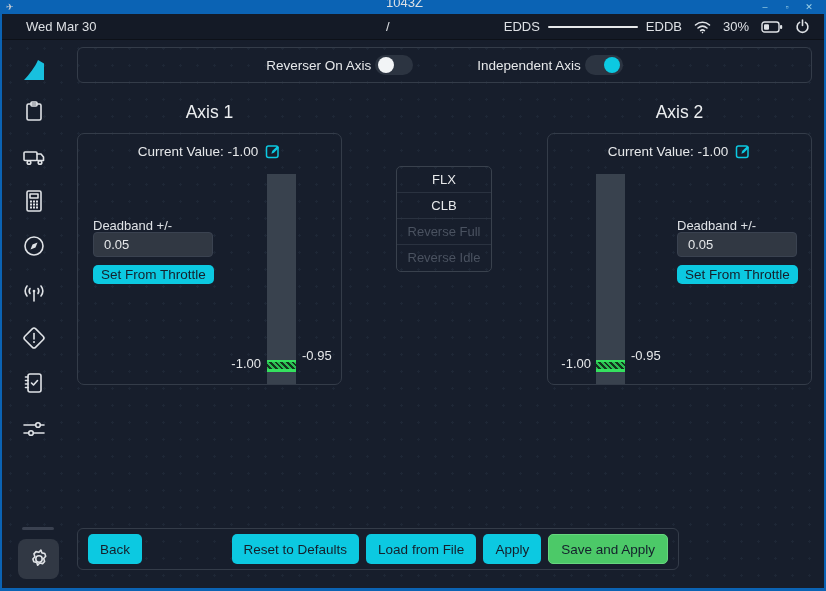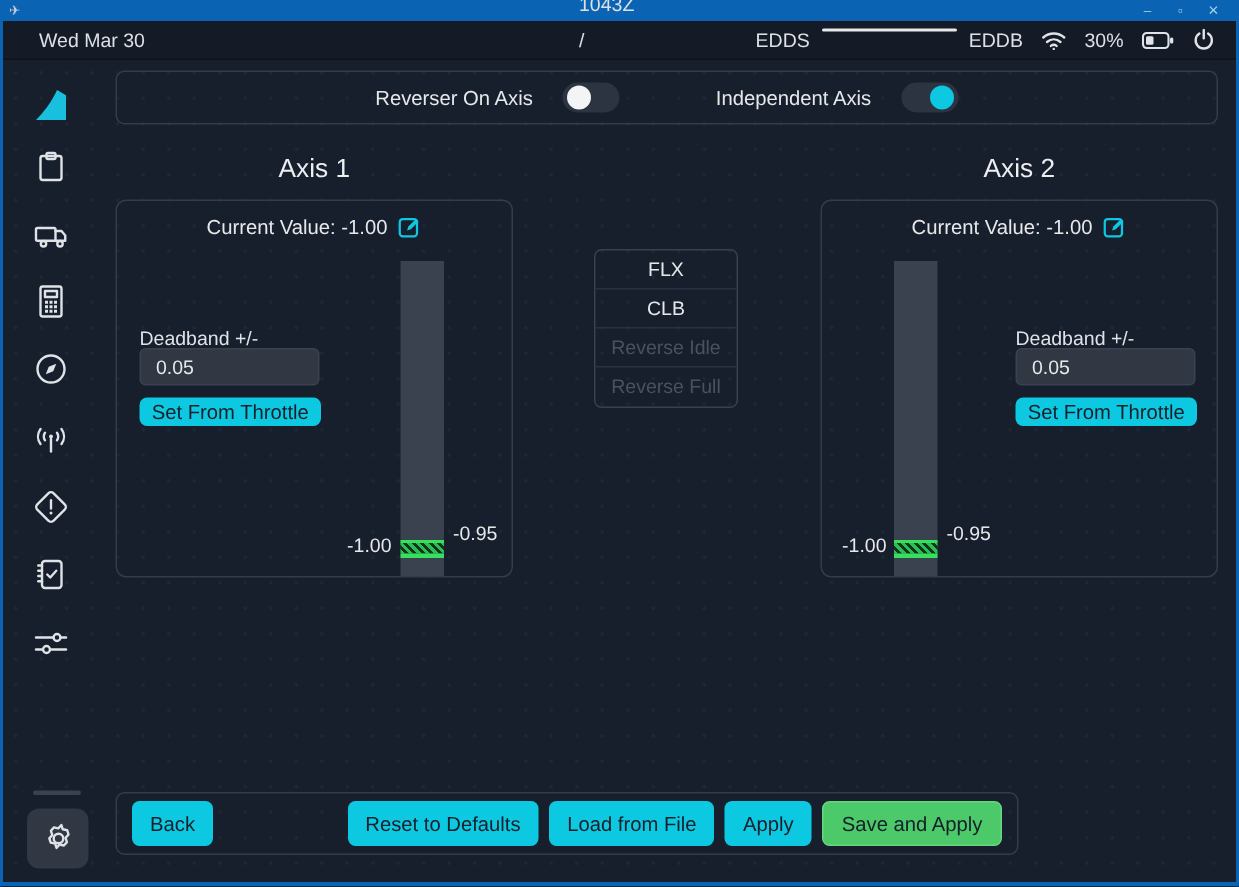--- a/index.html
+++ b/index.html
@@ -16,42 +16,42 @@
   .titlebar .spacer { flex:1; }
   .winbtn { width:22px; text-align:center; font-size:9px; line-height:12px; color:#9fd3e8; cursor:default; }
 
   
   .statusbar { height:26px; background:#141a26; border-bottom:1px solid #0d1118;
                display:flex; align-items:center; font-size:13px; color:#dde0e4; flex:0 0 auto; position:relative; }
   .sb-left { position:absolute; left:24px; }
   .sb-center { position:absolute; left:384px; display:flex; gap:9px;flex-direction:column; }
   .sb-right { position:absolute; right:14px; display:flex; align-items:center; gap:12px; }
   .flightline { width:90px; height:2px; background:#e6e8ea; border-radius:1px; margin:0 8px; }
-  .sb-flight { display:flex; }
+  .sb-flight { display:flex; align-items:center; }
   .sb-icon svg { display:block; }
 
   
   .main { position:relative; flex:1;
           background-color:#171e2c;
           background-image:radial-gradient(circle, #1e2736 1px, transparent 1.3px);
           background-size:17px 17px; }
 
   
   .sidebar { position:absolute; left:0; top:0; bottom:0; width:62px; }
   .side-item { position:absolute; left:18px; width:28px; height:28px; display:flex; align-items:center; justify-content:center; }
   .side-item svg { display:block; }
   .side-divider { position:absolute; left:20px; width:32px; height:3px; border-radius:2px; background:#3a4150; }
   .side-active { position:absolute; left:16px; width:41px; height:40px; background:#313844; border-radius:8px;
                  display:flex; align-items:center; justify-content:center; }
 
   
   .togglebar { position:absolute; left:75px; top:7px; width:735px; height:36px;
                border:1px solid #343c49; border-radius:6px;
                display:flex; align-items:center; justify-content:center; gap:14px; font-size:13.5px; }
-  .tgl-group { display:flex; align-items:center; gap:20px; }
+  .tgl-group { display:flex; align-items:center; gap:4px; }
   .tgl-gap { width:36px; }
   .toggle { width:38px; height:20px; border-radius:10px; background:#2c3441; position:relative; cursor:pointer; }
   .toggle .knob { position:absolute; top:2px; width:16px; height:16px; border-radius:50%; }
   .toggle.off .knob { left:3px; background:#f2f4f6; }
   .toggle.on  .knob { right:3px; background:#0cc9e1; }
 
   
   .axis-title { position:absolute; top:62px; width:265px; text-align:center; font-size:17.5px; color:#eceef0; }
 
   
@@ -271,22 +271,22 @@
       <span class="bar-lbl" style="left:123px; width:60px; top:222px; text-align:right;">-1.00</span>
       <span class="bar-lbl" style="left:224px; top:214px;">-0.95</span>
       <span class="db-label" style="left:15px">Deadband +/-</span>
       <input class="db-input" style="left: 15px;" value="0.05">
       <button class="btn-cyan set-btn" style="left:15px">Set From Throttle</button>
     </div>
 
     <div class="detents">
       <div class="detent">FLX</div>
       <div class="detent">CLB</div>
+      <div class="detent disabled">Reverse Full</div>
       <div class="detent disabled">Reverse Idle</div>
-      <div class="detent disabled">Reverse Full</div>
     </div>
 
     <div class="card" style="left:545px">
       <div class="cv-row">
         <span>Current Value: -1.00</span>
         <span class="edit-icon">
           <svg width="16" height="16" viewBox="0 0 16 16">
             <rect x="1.5" y="3" width="11.5" height="11.5" rx="2" fill="none" stroke="#0cc9e1" stroke-width="1.5"></rect>
             <path d="M6 11 l1-3 l6-6 l2 2 l-6 6 Z" fill="#0cc9e1" transform="scale(0.85) translate(1.5,1.5)"></path>
           </svg>

